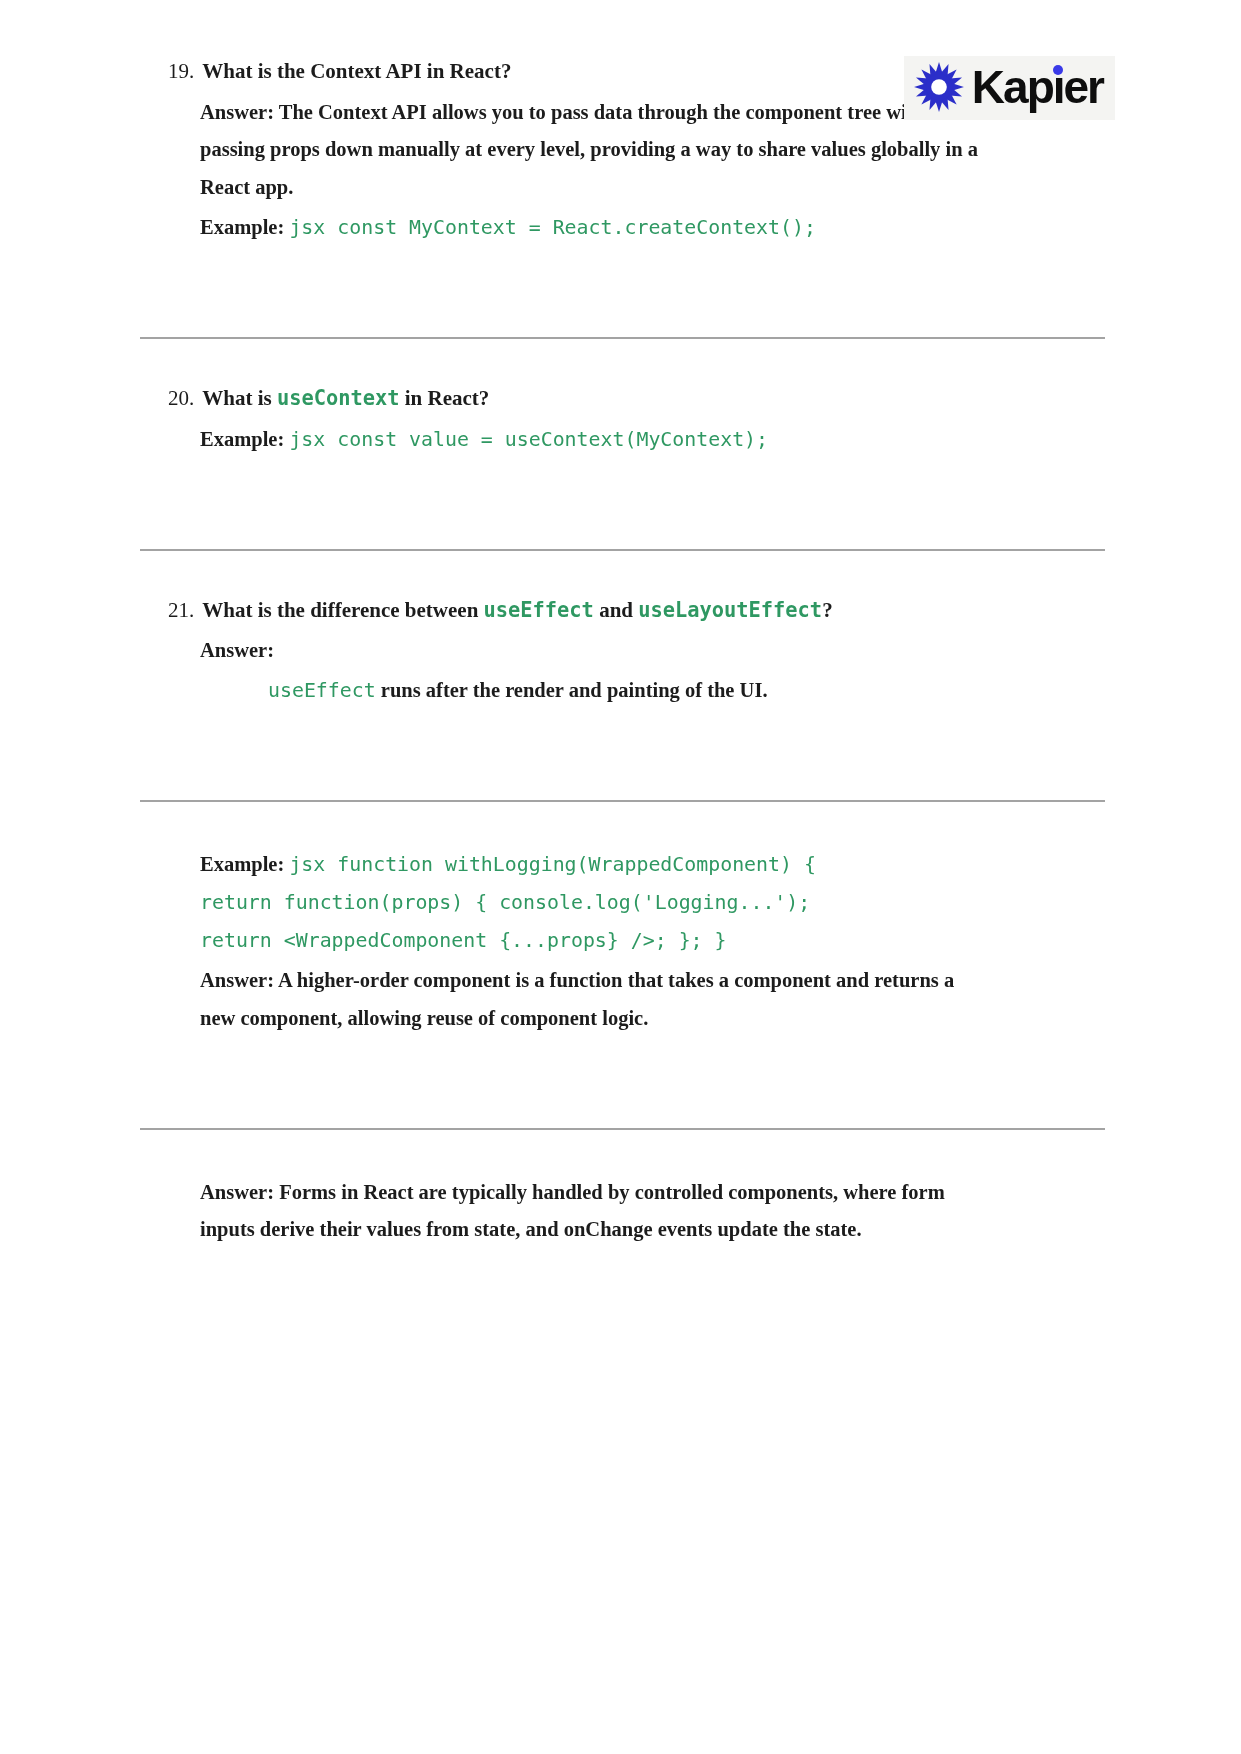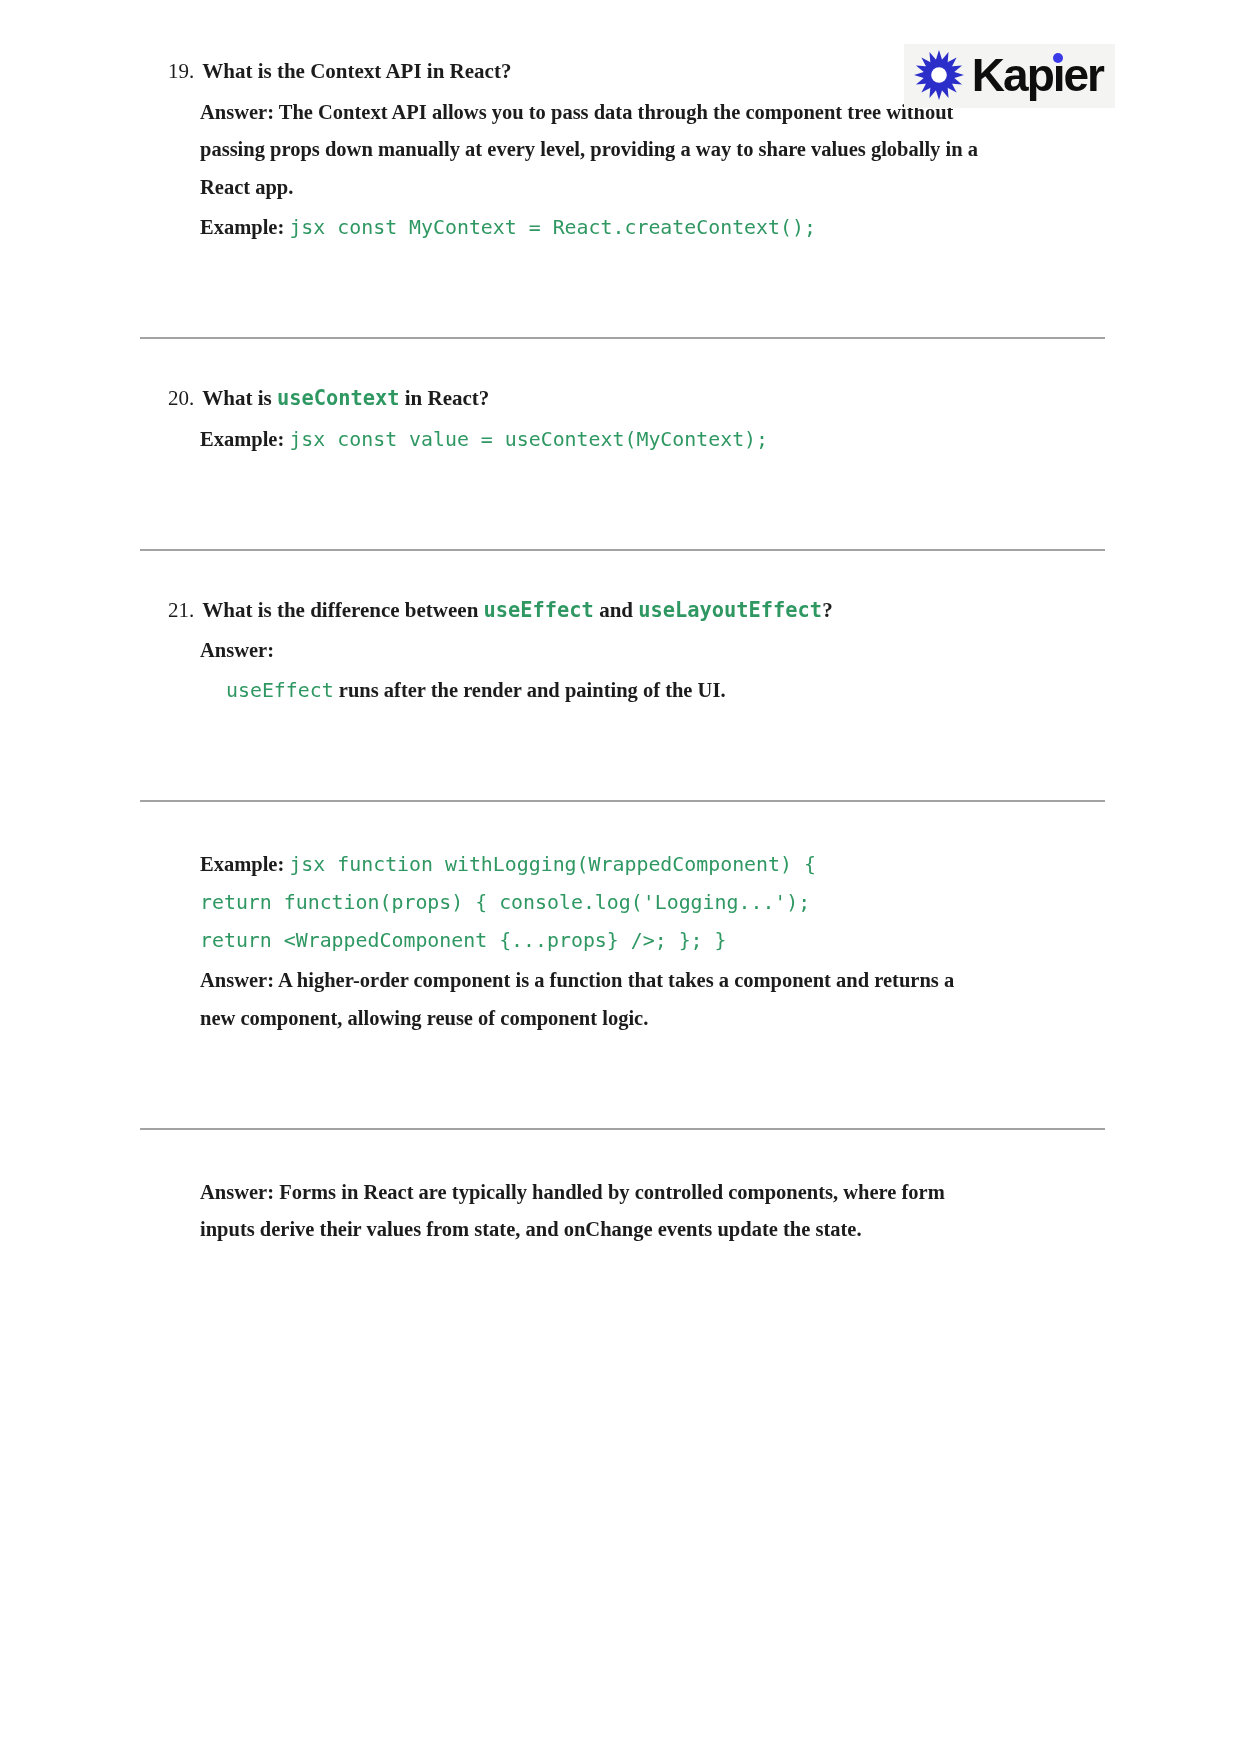--- a/index.html
+++ b/index.html
@@ -8,21 +8,21 @@
     min-height: 1754px;
     background: #ffffff;
     font-family: "Liberation Serif", serif;
     color: var(--body, #1c1c1c);
     position: relative;
   }
 
   
   .logo-box {
     position: absolute;
-    top: 44px;
+    top: 56px;
     right: 126px;
     background: var(--logo_bg, #f4f4f2);
     display: flex;
     align-items: center;
     gap: 7px;
     padding: 5px 12px 7px 9px;
   }
   .logo-icon { color: var(--logo_icon, #2b2ec9); width: 52px; height: 52px; display: block; }
   .logo-text {
     font-family: "Liberation Sans", sans-serif;
@@ -76,21 +76,21 @@
   .para {
     font-size: 20.5px;
     line-height: 1.85;
     margin: 2px 0 0 32px;
     max-width: 778px;
   }
   .para.example {
     max-width: 720px;
   }
   .para.bullet {
-    margin-left: 58px;
+    margin-left: 100px;
     max-width: 635px;
   }
   hr.divider {
     border: none;
     border-top: 2px solid var(--divider, #a3a3a3);
     margin: 90px 0 44px -28px;
     width: 965px;
   }
 </style>
 </head>

